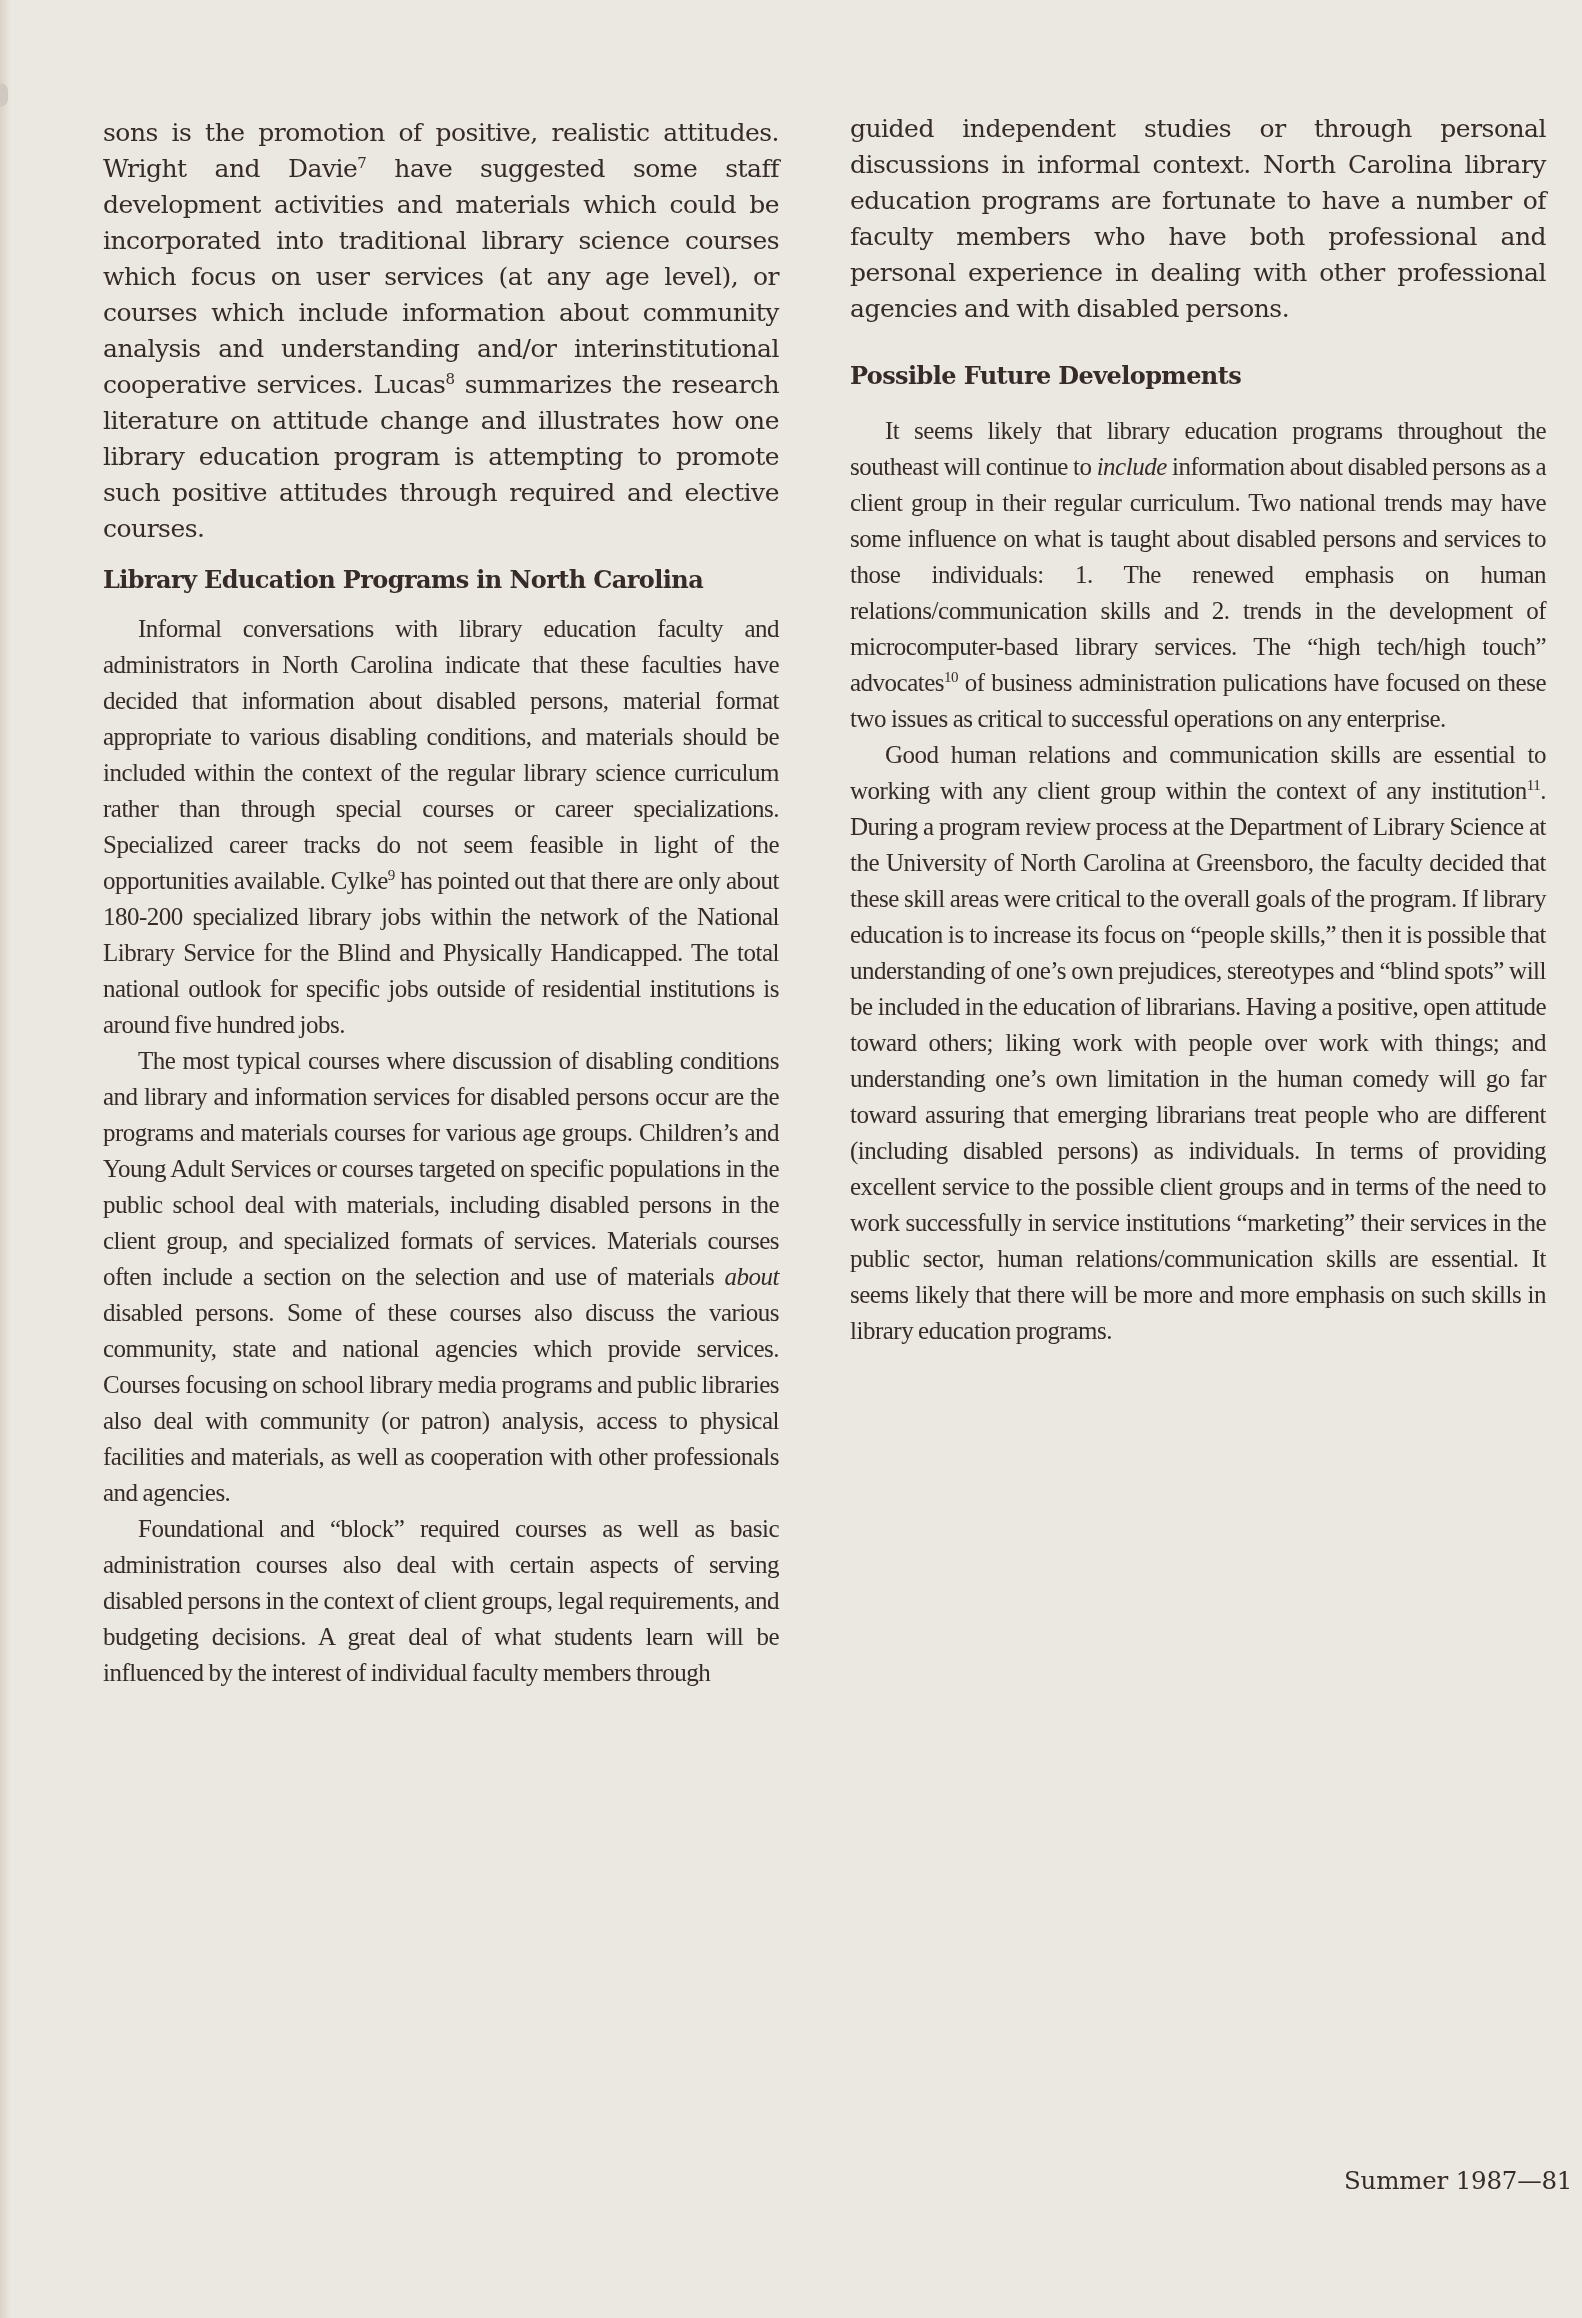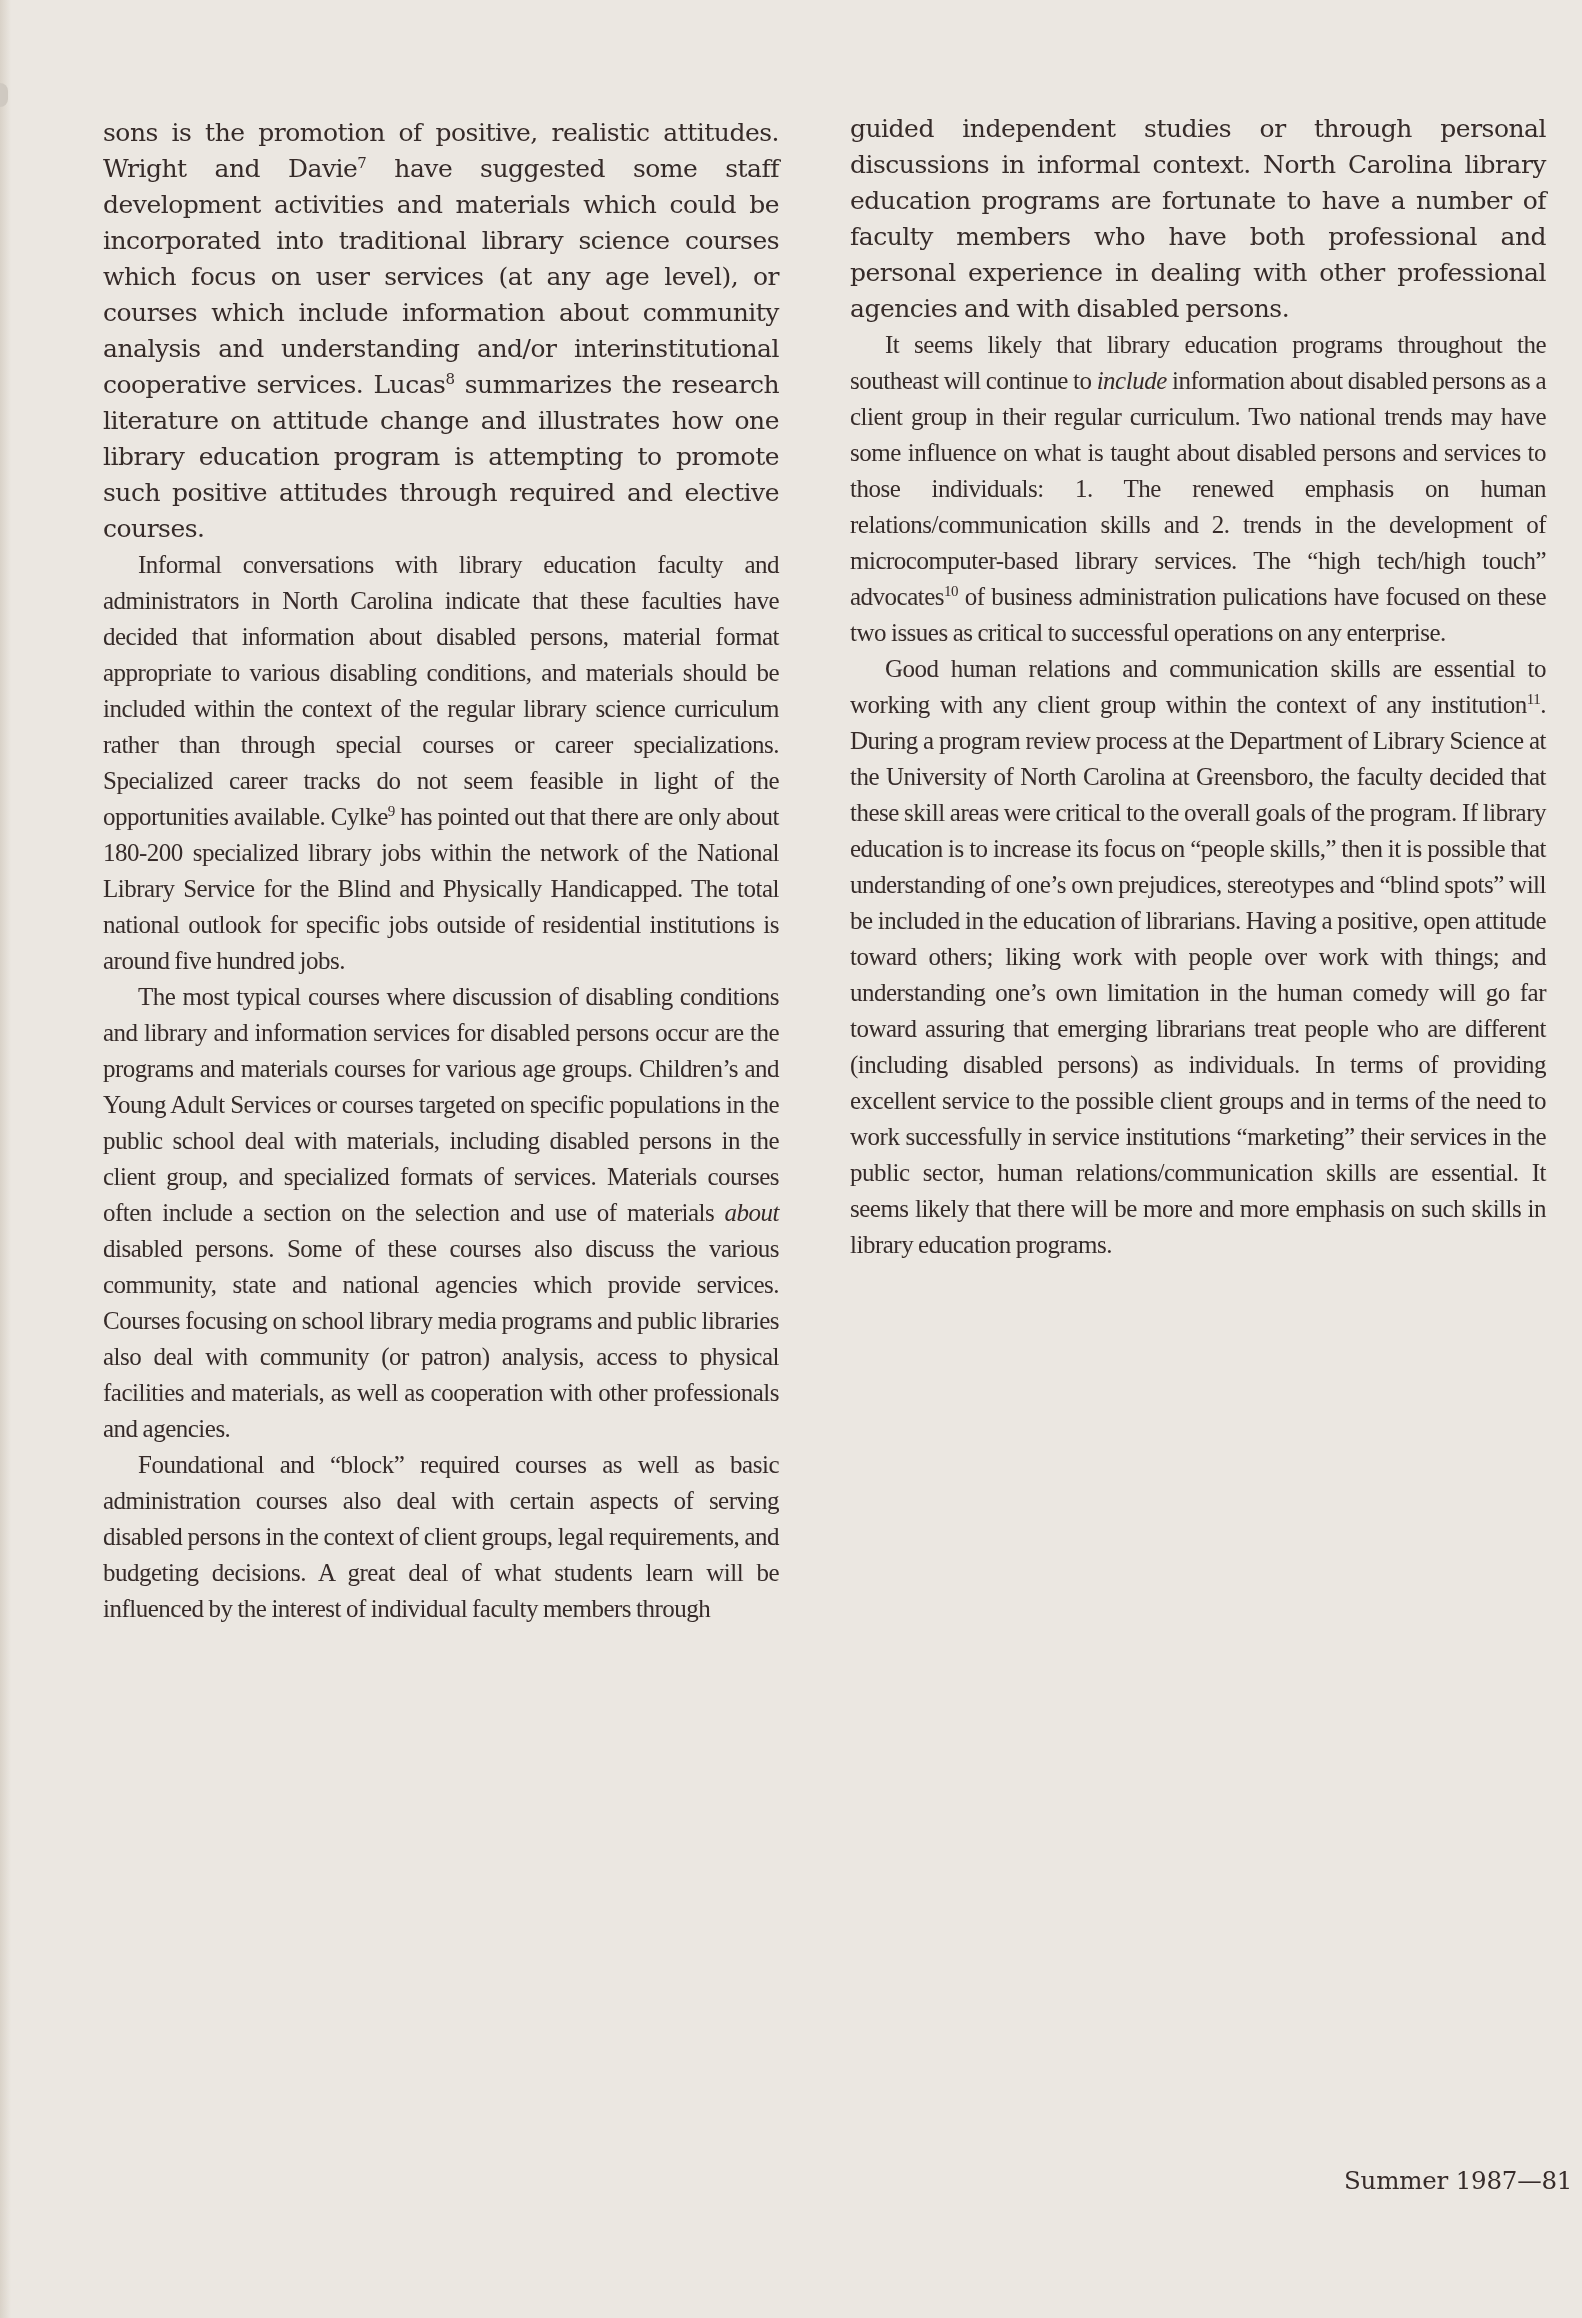--- a/index.html
+++ b/index.html
@@ -63,32 +63,34 @@
 </style>
 </head>
 <body>
 
 <div class="binding-edge"></div>
 <div class="binding-notch"></div>
 
 <div class="col col-left">
   <p class="p"><span>sons is the promotion of positive, realistic attitudes. Wright and Davie</span><sup>7</sup><span> have suggested some staff development activities and materials which could be incorporated into traditional library science courses which focus on user services (at any age level), or courses which include information about community analysis and understanding and/or interinstitutional cooperative services. Lucas</span><sup>8</sup><span> summarizes the research literature on attitude change and illustrates how one library education program is attempting to promote such positive attitudes through required and elective courses.</span></p>
 
+  <div class="h-section">Library Education Programs in North Carolina</div>
 
   <p class="p indent"><span>Informal conversations with library education faculty and administrators in North Carolina indicate that these faculties have decided that information about disabled persons, material format appropriate to various disabling conditions, and materials should be included within the context of the regular library science curriculum rather than through special courses or career specializations. Specialized career tracks do not seem feasible in light of the opportunities available. Cylke</span><sup>9</sup><span> has pointed out that there are only about 180-200 specialized library jobs within the network of the National Library Service for the Blind and Physically Handicapped. The total national outlook for specific jobs outside of residential institutions is around five hundred jobs.</span></p>
 
   <p class="p indent"><span>The most typical courses where discussion of disabling conditions and library and information services for disabled persons occur are the programs and materials courses for various age groups. Children’s and Young Adult Services or courses targeted on specific populations in the public school deal with materials, including disabled persons in the client group, and specialized formats of services. Materials courses often include a section on the selection and use of materials </span><em>about</em><span> disabled persons. Some of these courses also discuss the various community, state and national agencies which provide services. Courses focusing on school library media programs and public libraries also deal with community (or patron) analysis, access to physical facilities and materials, as well as cooperation with other professionals and agencies.</span></p>
 
   <p class="p indent">Foundational and “block” required courses as well as basic administration courses also deal with certain aspects of serving disabled persons in the context of client groups, legal requirements, and budgeting decisions. A great deal of what students learn will be influenced by the interest of individual faculty members through</p>
 </div>
 
 <div class="col col-right">
   <p class="p">guided independent studies or through personal discussions in informal context. North Carolina library education programs are fortunate to have a number of faculty members who have both professional and personal experience in dealing with other professional agencies and with disabled persons.</p>
 
 
+  <div class="h-section">Possible Future Developments</div>
 
   <p class="p indent"><span>It seems likely that library education programs throughout the southeast will continue to </span><em>include</em><span> information about disabled persons as a client group in their regular curriculum. Two national trends may have some influence on what is taught about disabled persons and services to those individuals: 1. The renewed emphasis on human relations/communication skills and 2. trends in the development of microcomputer-based library services. The “high tech/high touch” advocates</span><sup>10</sup><span> of business administration pulications have focused on these two issues as critical to successful operations on any enterprise.</span></p>
 
   <p class="p indent"><span>Good human relations and communication skills are essential to working with any client group within the context of any institution</span><sup>11</sup><span>. During a program review process at the Department of Library Science at the University of North Carolina at Greensboro, the faculty decided that these skill areas were critical to the overall goals of the program. If library education is to increase its focus on “people skills,” then it is possible that understanding of one’s own prejudices, stereotypes and “blind spots” will be included in the education of librarians. Having a positive, open attitude toward others; liking work with people over work with things; and understanding one’s own limitation in the human comedy will go far toward assuring that emerging librarians treat people who are different (including disabled persons) as individuals. In terms of providing excellent service to the possible client groups and in terms of the need to work successfully in service institutions “marketing” their services in the public sector, human relations/communication skills are essential. It seems likely that there will be more and more emphasis on such skills in library education programs.</span></p>
 </div>
 
 <div class="footer">Summer 1987—81</div>
 
 
 </body></html>

